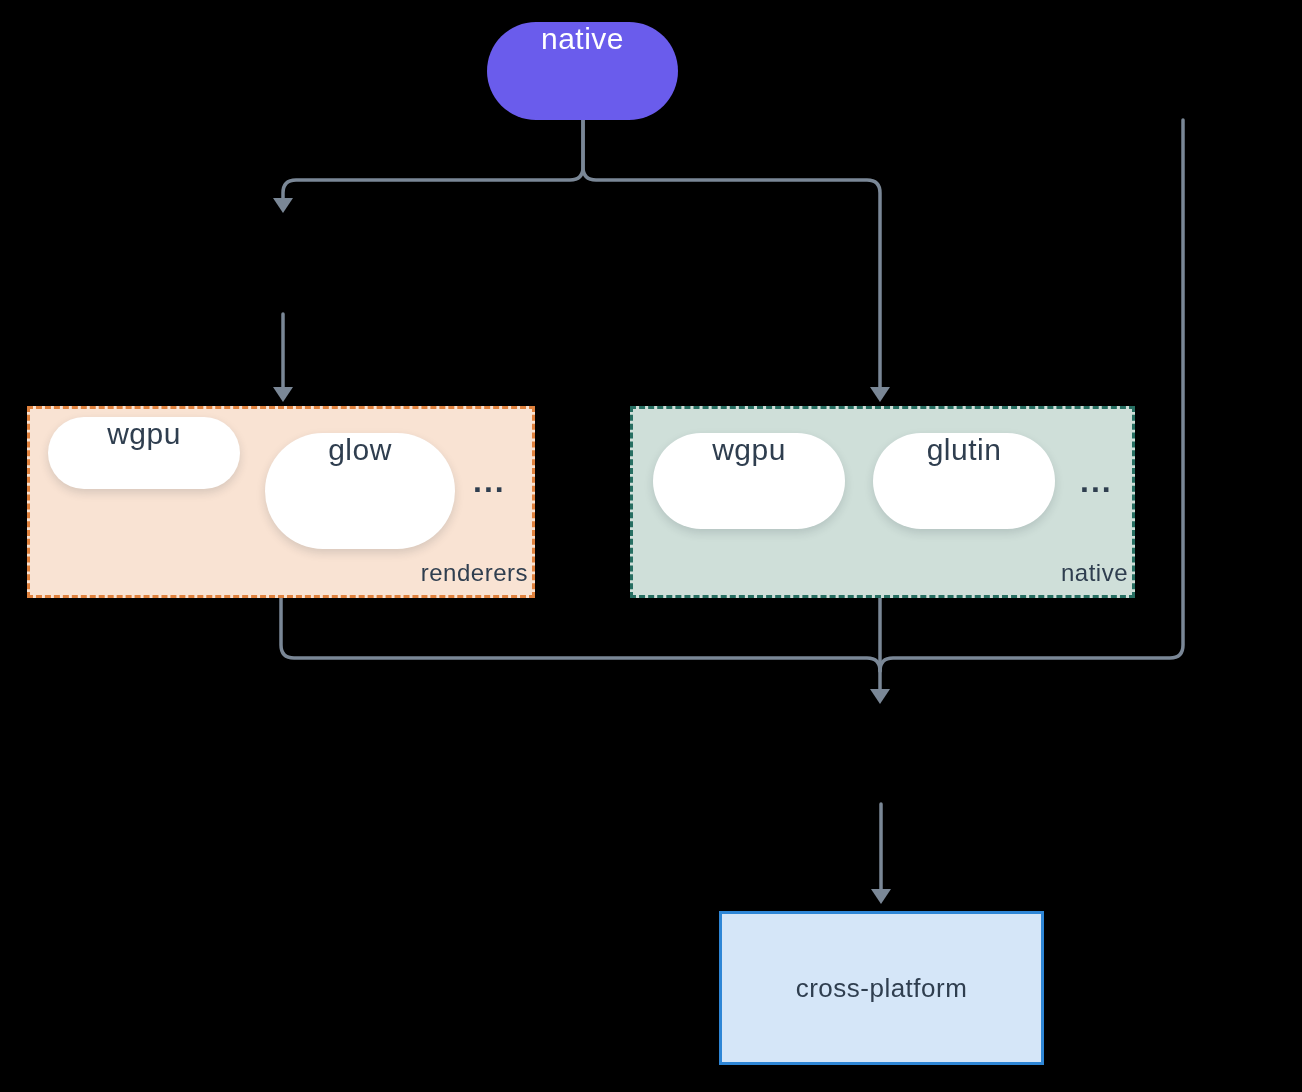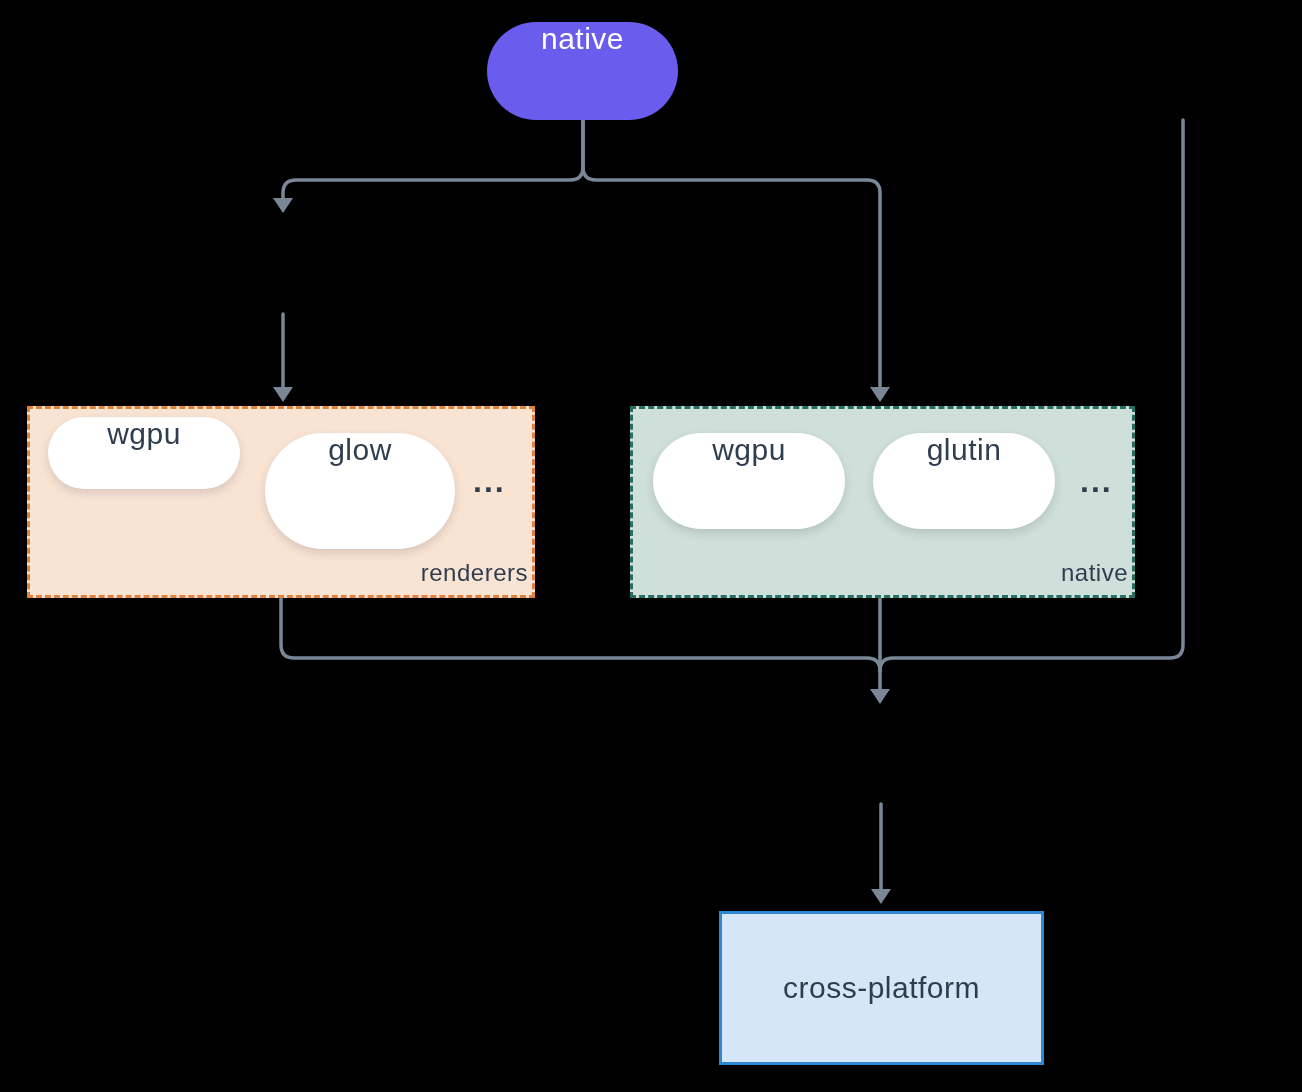--- a/index.html
+++ b/index.html
@@ -101,21 +101,21 @@
     position: absolute;
     left: 719px; top: 911px;
     width: 319px; height: 148px;
     background: var(--app-fill);
     border: 3px solid var(--app-border);
     display: flex;
     flex-direction: column;
     align-items: center;
     justify-content: center;
     color: var(--dark-text);
-    font-size: 30px;
+    font-size: 26px;
     line-height: 48px;
     letter-spacing: 0.5px;
   }
 </style>
 </head>
 <body>
 
 <div class="canvas">
 
   <svg class="edges" viewBox="0 0 1302 1092" aria-hidden="true">

